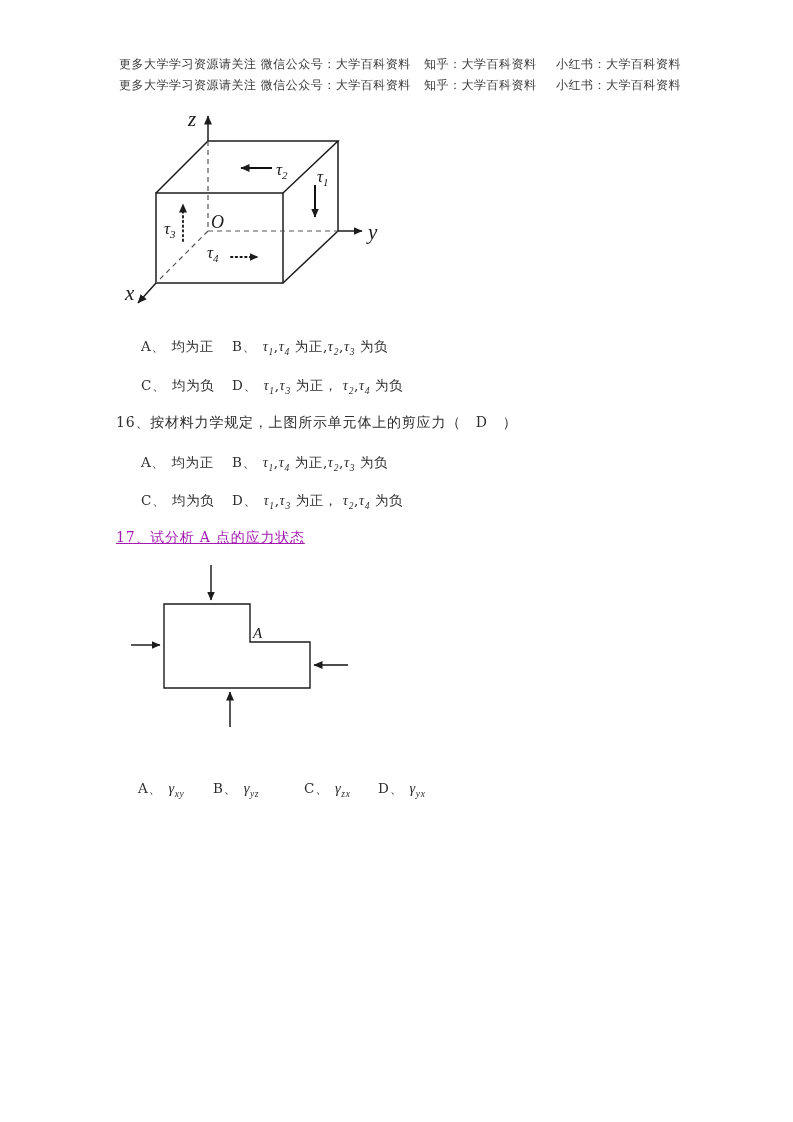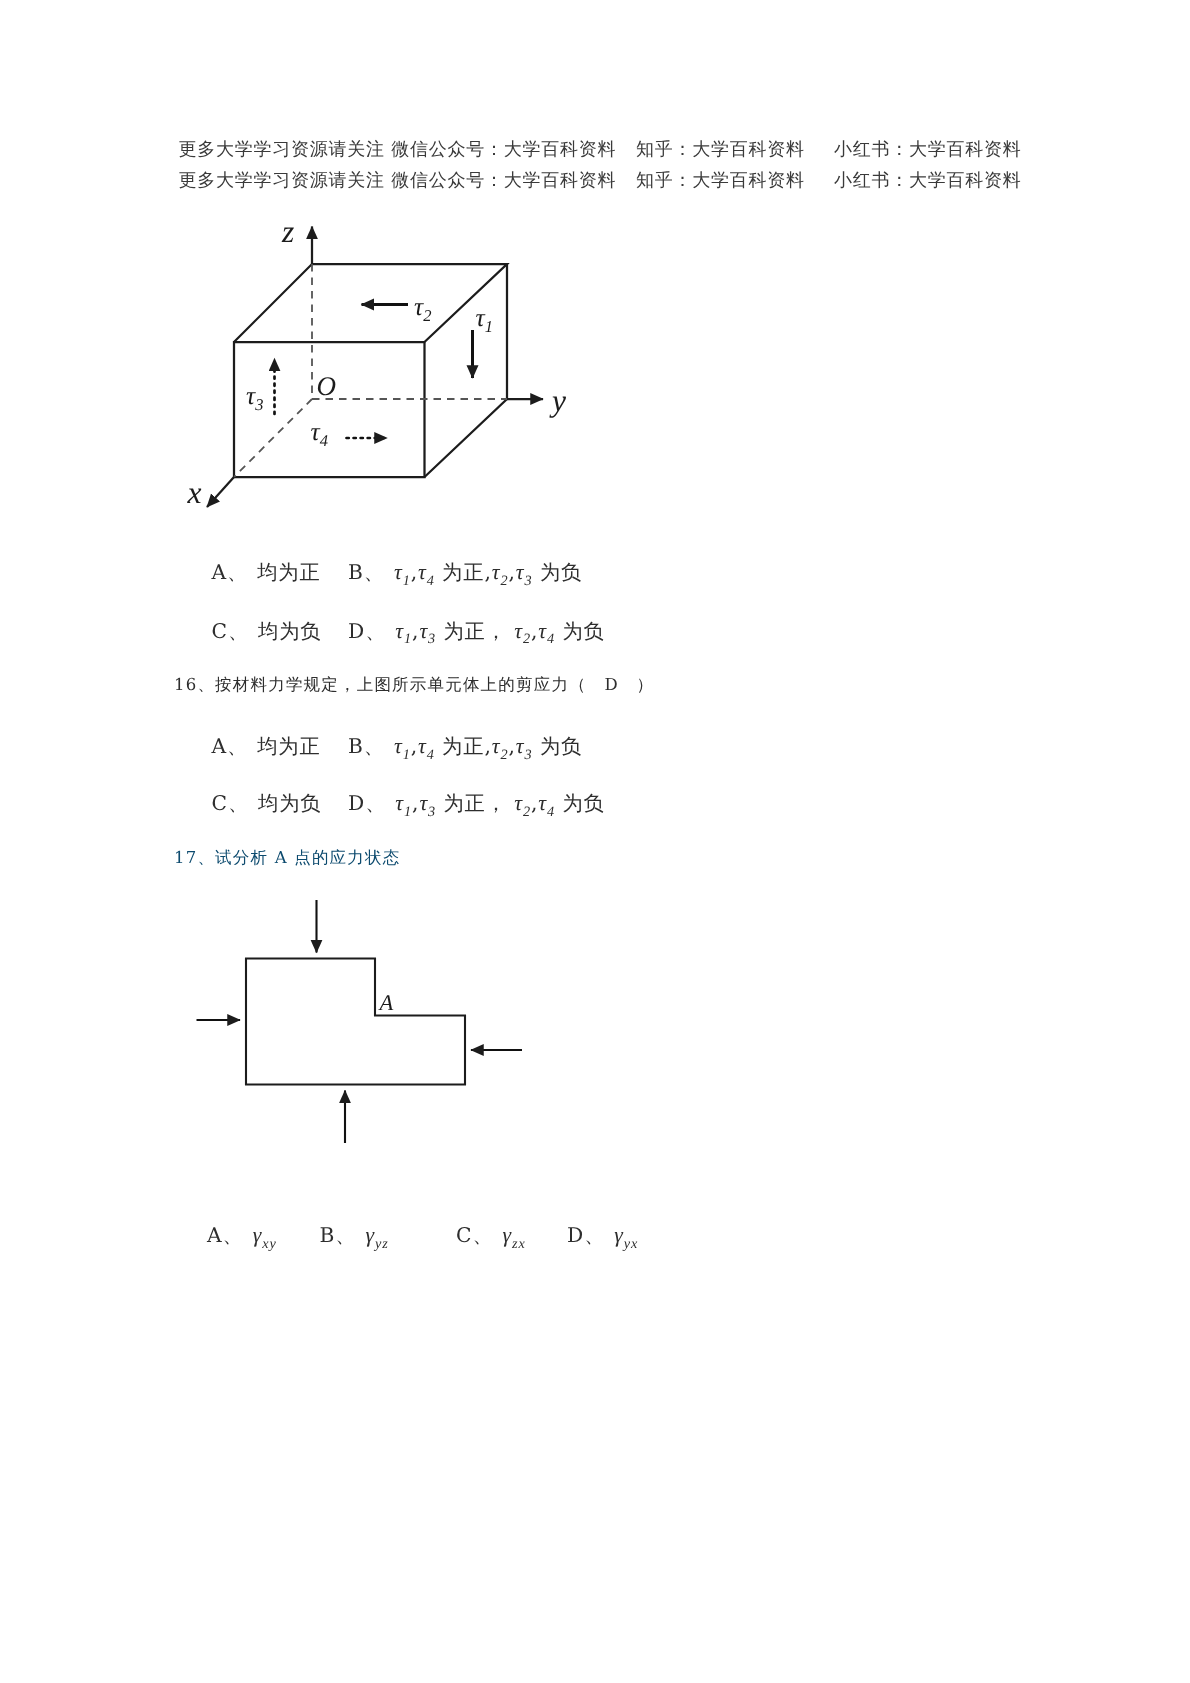--- a/index.html
+++ b/index.html
@@ -3,26 +3,25 @@
 <meta charset="utf-8">
 <style>
   html,body{margin:0;padding:0;background:#ffffff;}
   .page{
     position:relative;
     width:793px;height:830px;
     background:#ffffff;
     overflow:hidden;
     font-family:"DejaVu Serif","Liberation Serif",serif;
     color:#2e2e2e;
-    margin-top:35px;
   }
   .hline{position:absolute;left:119px;width:600px;height:16px;font-size:12px;color:#3a3a3a;letter-spacing:0.5px;white-space:nowrap;}
   .hpart{position:absolute;top:0;}
-  .stem{position:absolute;font-size:11px;letter-spacing:0.8px;white-space:nowrap;}
-  .red{color:#0c4a6e;}
+  .stem{position:absolute;font-size:14px;letter-spacing:0.8px;white-space:nowrap;}
+  .red{color:#a21caf;text-decoration:underline;}
   .opt{position:absolute;font-size:13.5px;letter-spacing:0.6px;white-space:nowrap;}
   .olabel{margin-right:6px;}
   .msym{font-family:"Liberation Serif",serif;font-style:italic;font-size:14.5px;}
   sub.msub{font-family:"Liberation Serif",serif;font-style:italic;font-size:9.5px;}
   .fig{position:absolute;}
   svg text{font-family:"Liberation Serif",serif;font-style:italic;fill:#1c1c1c;}
   text.axlabel{font-size:21px;}
   text.origin{font-size:18px;}
   text.taulabel{font-size:17px;}
   tspan.ssub{font-size:11px;}

